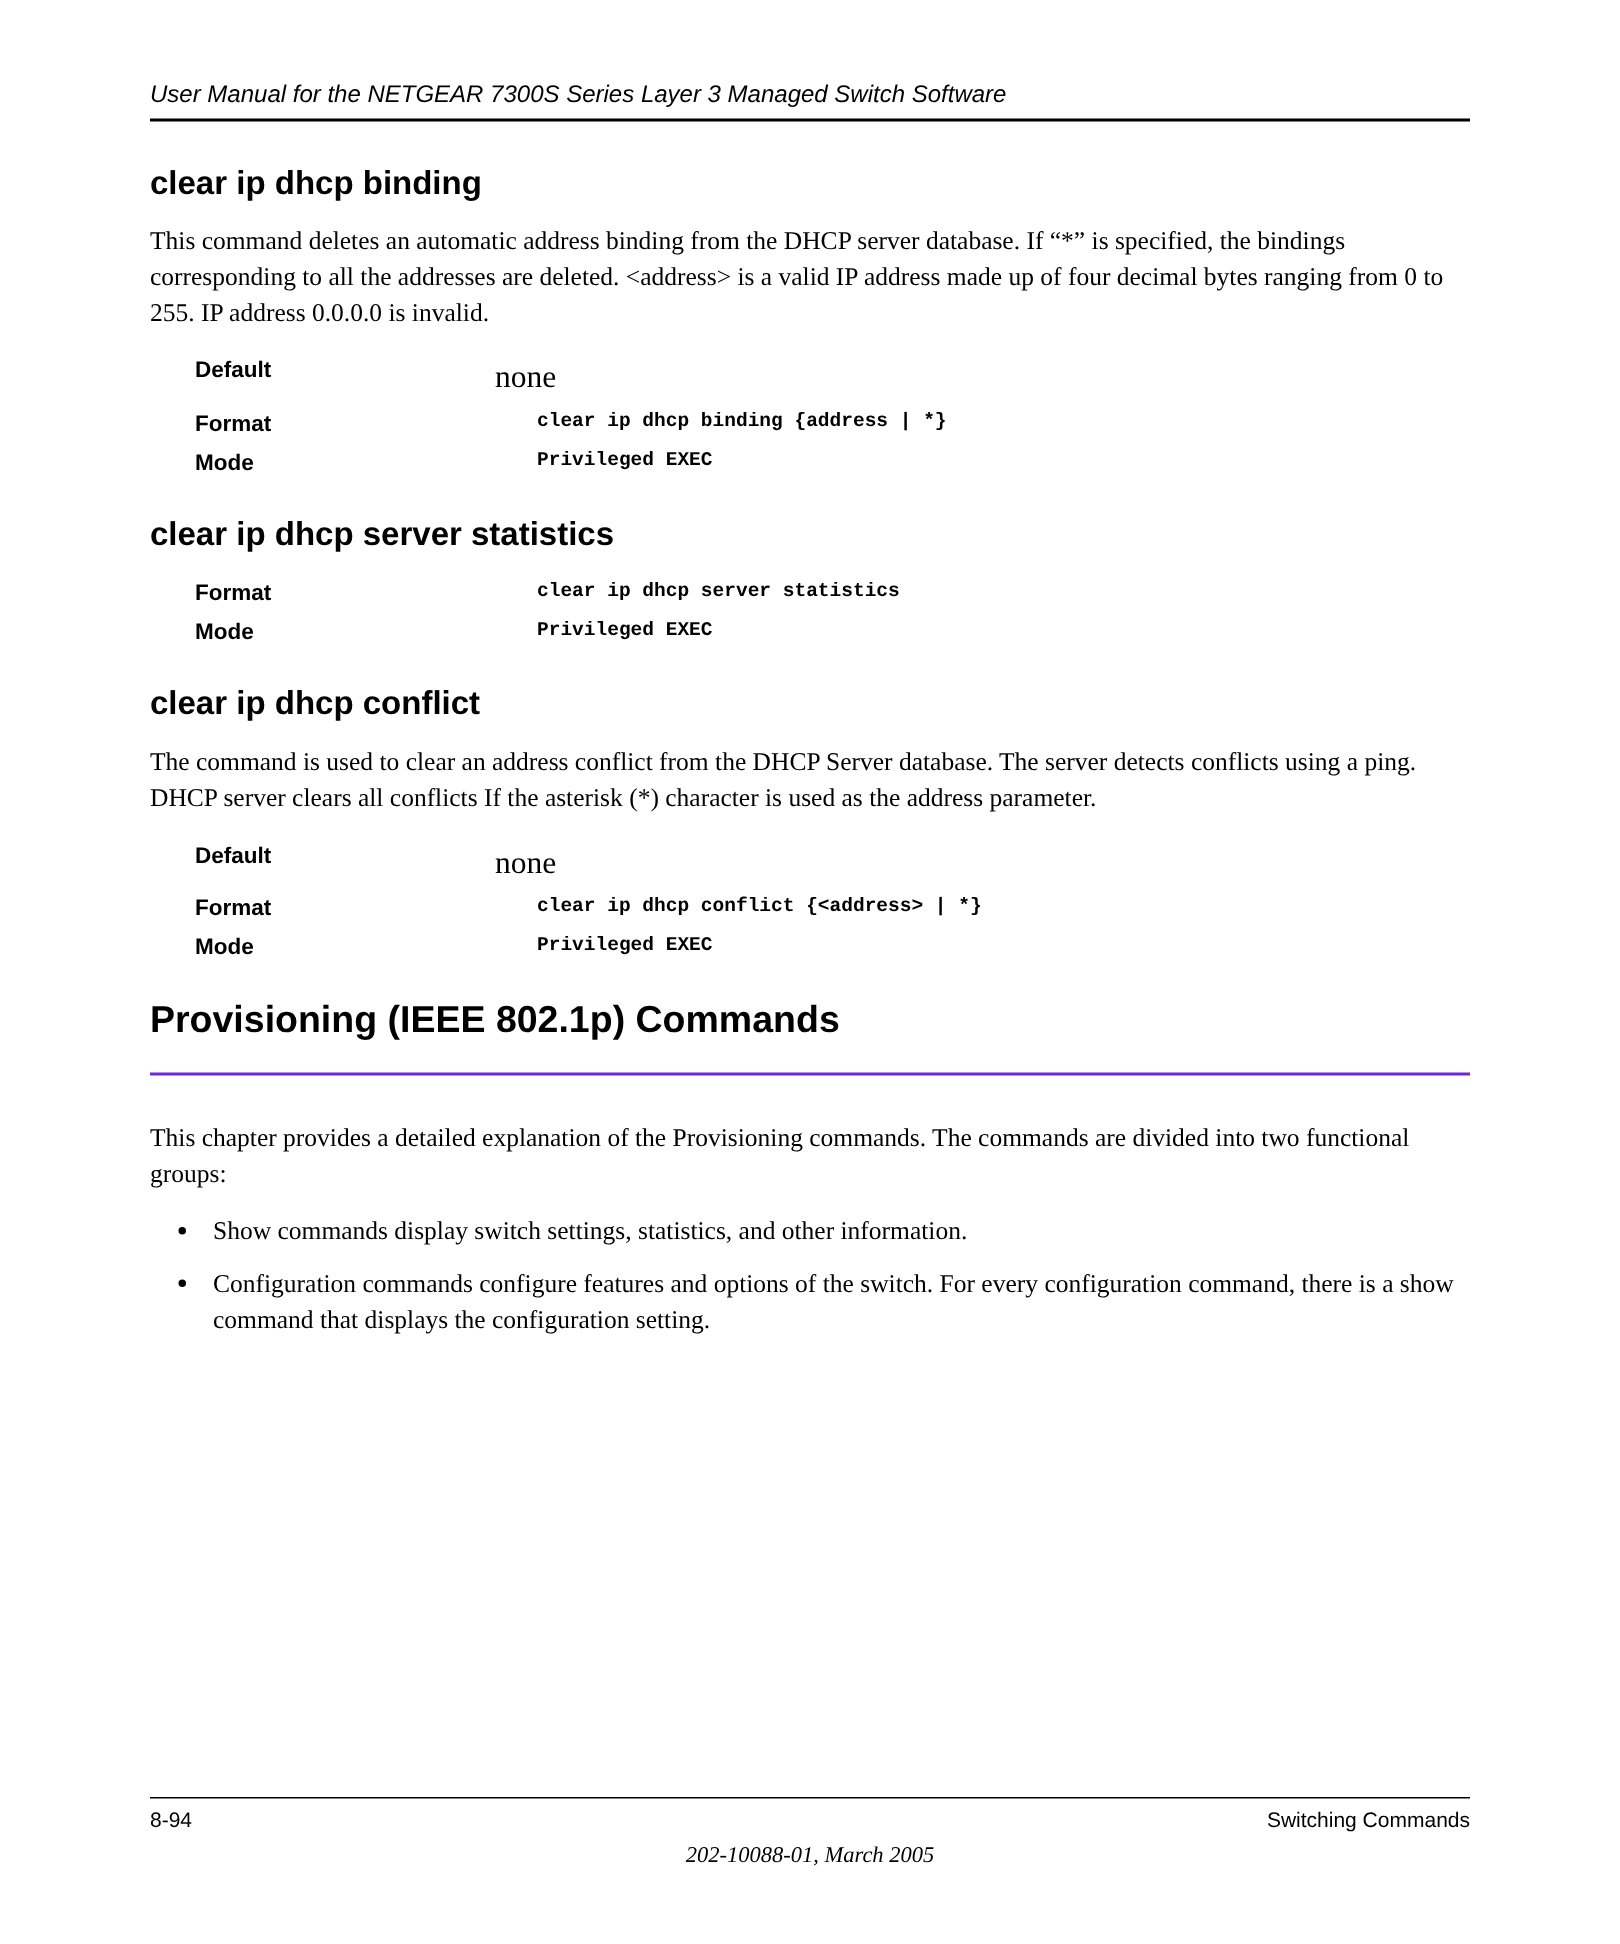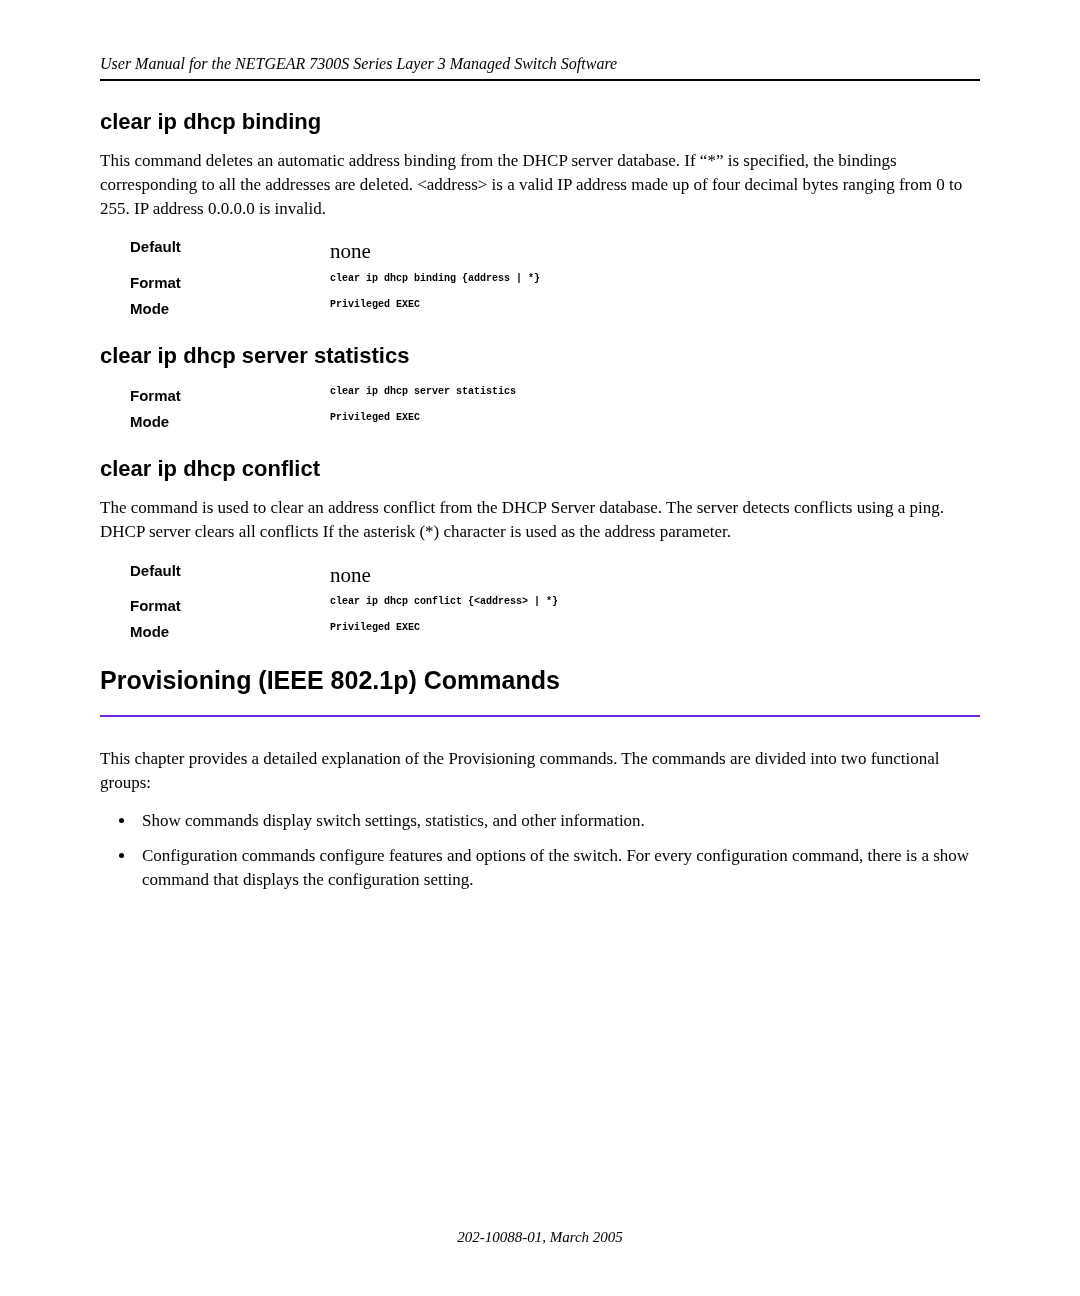--- a/index.html
+++ b/index.html
@@ -12,21 +12,21 @@
   }
   .page {
     width: 1080px;
     height: 1296px;
     box-sizing: border-box;
     padding: 55px 100px 40px 100px;
     position: relative;
   }
   .running-head {
     font-style: italic;
-    font-family: Liberation Serif, serif;
+    font-family: Liberation Sans, sans-serif;
     font-size: 16px;
     border-bottom: 2px solid #000;
     padding-bottom: 6px;
     margin-bottom: 28px;
   }
   h3.cmd-title {
     font-family: Arial, Helvetica, sans-serif;
     font-weight: bold;
     font-size: 22px;
     margin: 0 0 14px 0;
@@ -50,22 +50,23 @@
     font-weight: bold;
     font-size: 15px;
   }
   .param-value {
     font-family: 'Times New Roman', Times, serif;
     font-size: 21px;
   }
   .param-value.mono {
     font-family: 'Courier New', Courier, monospace;
     font-weight: bold;
-    font-size: 10px;
+    font-size: 13px;
     white-space: pre;
+    margin-left: 28px;
   }
   h2.section-title {
     font-family: Arial, Helvetica, sans-serif;
     font-weight: bold;
     font-size: 25px;
     margin: 16px 0 0 0;
     padding-bottom: 20px;
     border-bottom: 2px solid #6d28d9;
   }
   .section-gap {
@@ -159,16 +160,20 @@
 
   <h2 class="section-title">Provisioning (IEEE 802.1p) Commands</h2>
   <div class="section-gap"></div>
   <p class="body">This chapter provides a detailed explanation of the Provisioning commands. The commands are divided into two functional groups:</p>
   <ul class="bullets">
     <li>Show commands display switch settings, statistics, and other information.</li>
     <li>Configuration commands configure features and options of the switch. For every configuration command, there is a show command that displays the configuration setting.</li>
   </ul>
 
   <div class="footer">
+    <div class="footer-line">
+      <span>8-94</span>
+      <span>Switching Commands</span>
+    </div>
     <div class="footer-docnum">202-10088-01, March 2005</div>
   </div>
 
 </div>
 
 </body></html>

